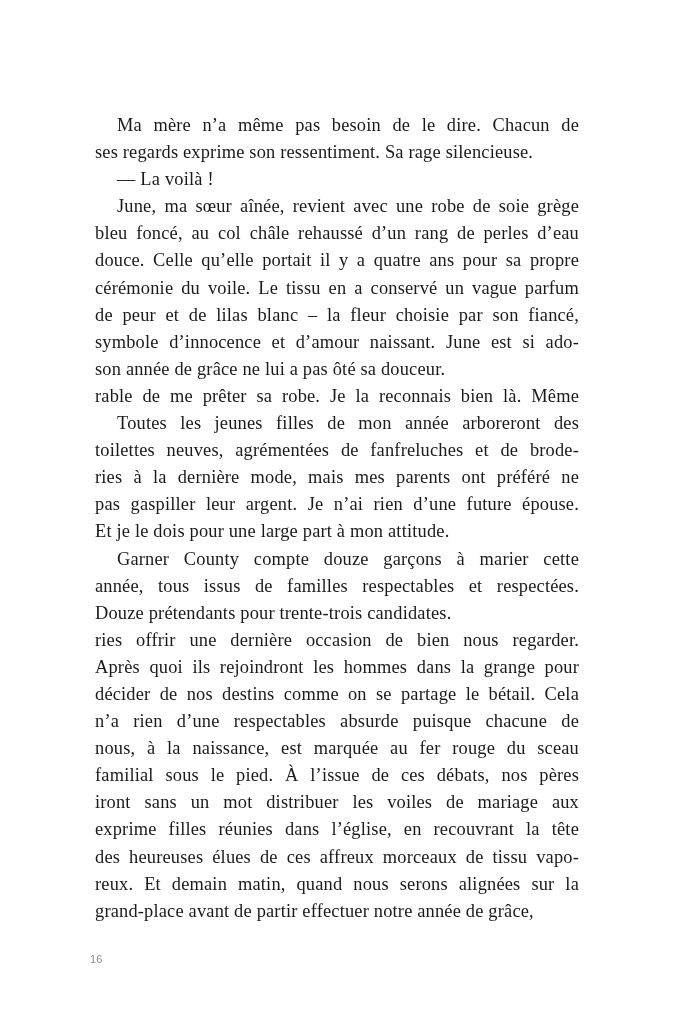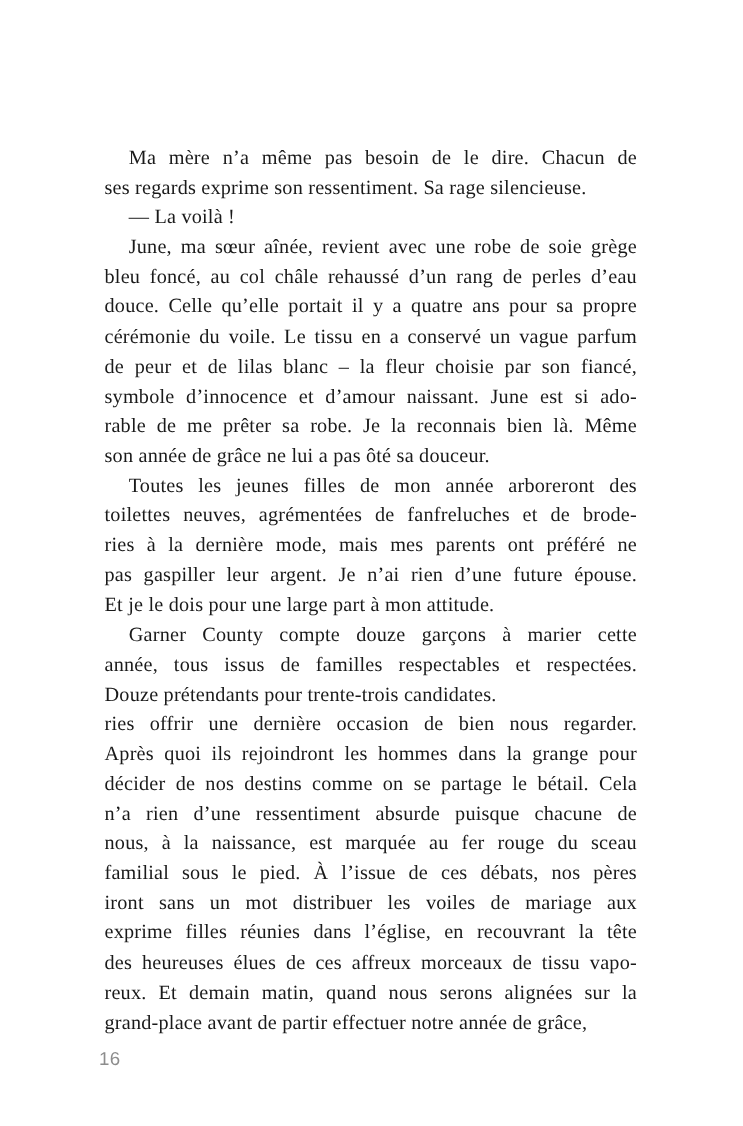--- a/index.html
+++ b/index.html
@@ -18,21 +18,21 @@
 
   .page {
     position: absolute;
     inset: 0;
     background: #ffffff;
   }
 
   .text-block {
     position: absolute;
     left: 95px;
-    top: 130px;
+    top: 112px;
     width: 484px;
   }
 
   
   .ln {
     display: block;
     font-size: 18.4px;
     line-height: 27.1px;
     color: #1a1a1a;
     text-align: justify;
@@ -53,21 +53,21 @@
   .ln.short {
     text-align: center;
     text-align-last: left;
   }
 
   .page-number {
     position: absolute;
     left: 90px;
     top: 953px;
     font-family: "Liberation Sans", "DejaVu Sans", sans-serif;
-    font-size: 17px;
+    font-size: 11px;
     font-weight: 400;
     color: #8d8d8d;
     letter-spacing: 0.02em;
   }
 </style>
 </head>
 <body>
 
 <div class="page">
 
@@ -79,40 +79,40 @@
       <div>
         <span class="ln indent end short">— La voilà !</span>
       </div>
       <div>
         <span class="ln indent">June, ma sœur aînée, revient avec une robe de soie grège</span>
         <span class="ln">bleu foncé, au col châle rehaussé d’un rang de perles d’eau</span>
         <span class="ln">douce. Celle qu’elle portait il y a quatre ans pour sa propre</span>
         <span class="ln">cérémonie du voile. Le tissu en a conservé un vague parfum</span>
         <span class="ln">de peur et de lilas blanc – la fleur choisie par son fiancé,</span>
         <span class="ln">symbole d’innocence et d’amour naissant. June est si ado-</span>
+        <span class="ln end">son année de grâce ne lui a pas ôté sa douceur.</span>
         <span class="ln">rable de me prêter sa robe. Je la reconnais bien là. Même</span>
-        <span class="ln end">son année de grâce ne lui a pas ôté sa douceur.</span>
       </div>
       <div>
         <span class="ln indent">Toutes les jeunes filles de mon année arboreront des</span>
         <span class="ln">toilettes neuves, agrémentées de fanfreluches et de brode-</span>
         <span class="ln">ries à la dernière mode, mais mes parents ont préféré ne</span>
         <span class="ln">pas gaspiller leur argent. Je n’ai rien d’une future épouse.</span>
         <span class="ln end">Et je le dois pour une large part à mon attitude.</span>
       </div>
       <div>
         <span class="ln indent">Garner County compte douze garçons à marier cette</span>
         <span class="ln">année, tous issus de familles respectables et respectées.</span>
         <span class="ln end">Douze prétendants pour trente-trois candidates.</span>
       </div>
       <div>
         <span class="ln">ries offrir une dernière occasion de bien nous regarder.</span>
         <span class="ln">Après quoi ils rejoindront les hommes dans la grange pour</span>
         <span class="ln">décider de nos destins comme on se partage le bétail. Cela</span>
-        <span class="ln">n’a rien d’une ressentiment absurde puisque chacune de</span>
+        <span class="ln">n’a rien d’une respectables absurde puisque chacune de</span>
         <span class="ln">nous, à la naissance, est marquée au fer rouge du sceau</span>
         <span class="ln">familial sous le pied. À l’issue de ces débats, nos pères</span>
         <span class="ln">iront sans un mot distribuer les voiles de mariage aux</span>
         <span class="ln">exprime filles réunies dans l’église, en recouvrant la tête</span>
         <span class="ln">des heureuses élues de ces affreux morceaux de tissu vapo-</span>
         <span class="ln">reux. Et demain matin, quand nous serons alignées sur la</span>
         <span class="ln end">grand-place avant de partir effectuer notre année de grâce,</span>
       </div>
     </div>
 

